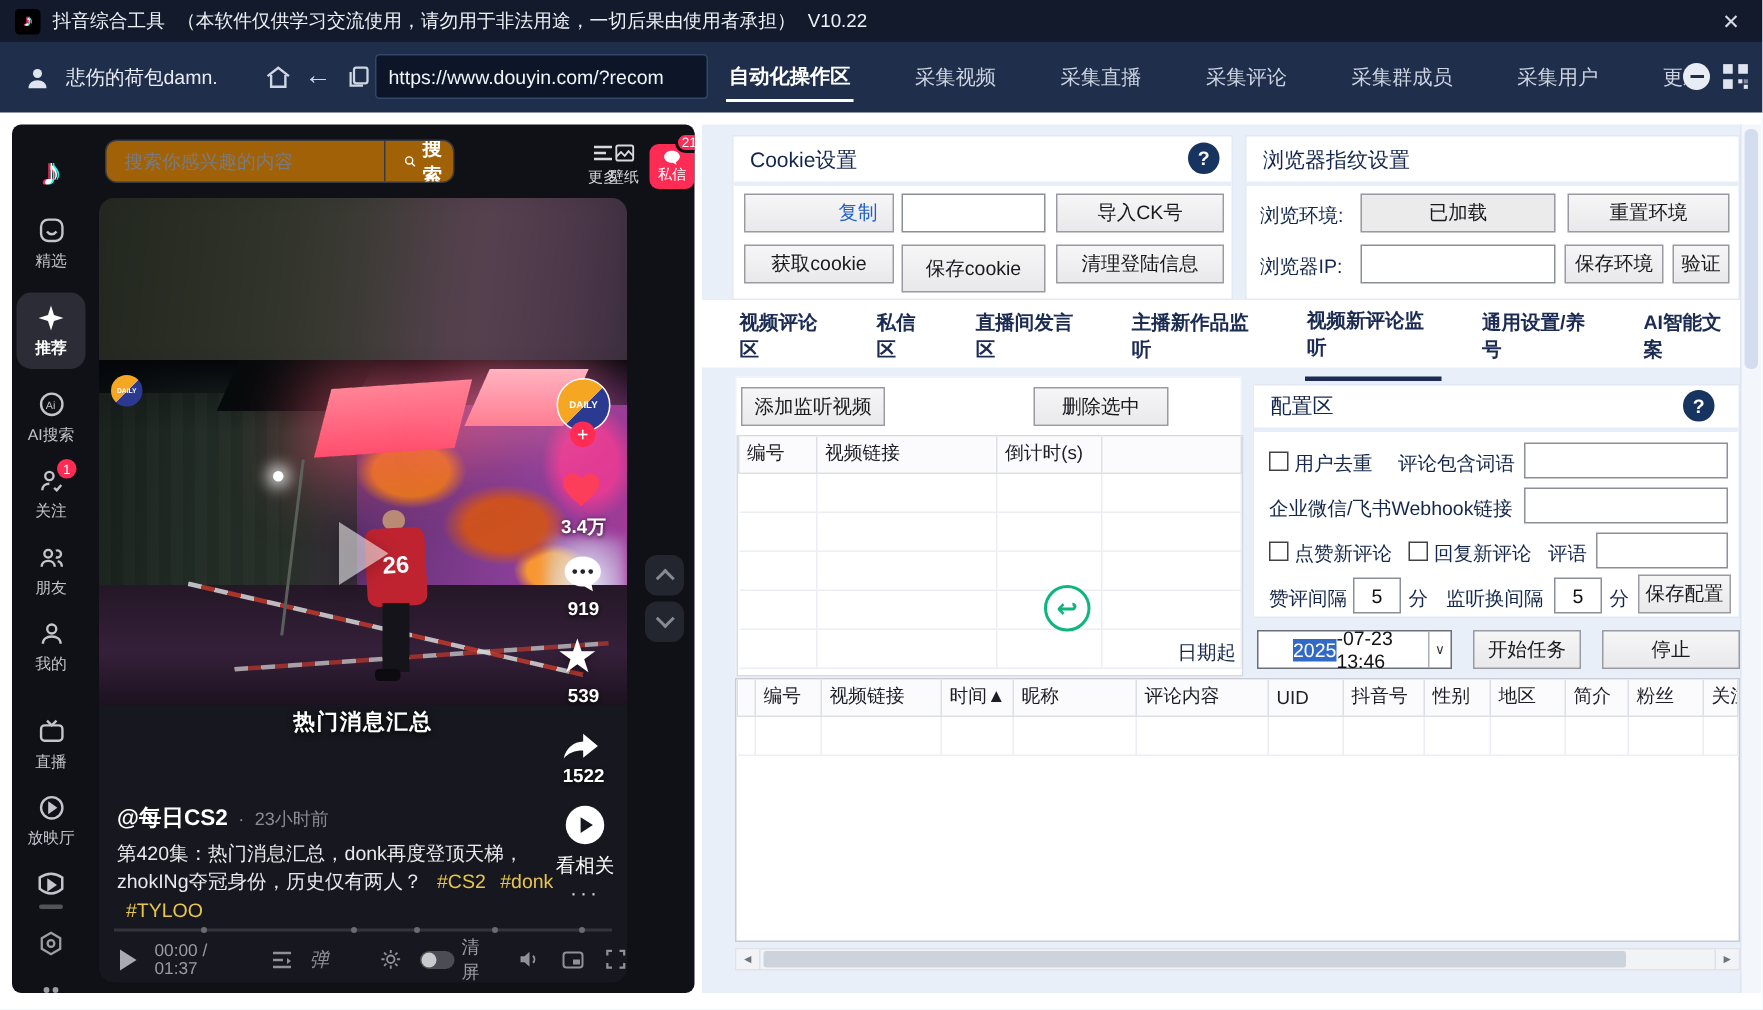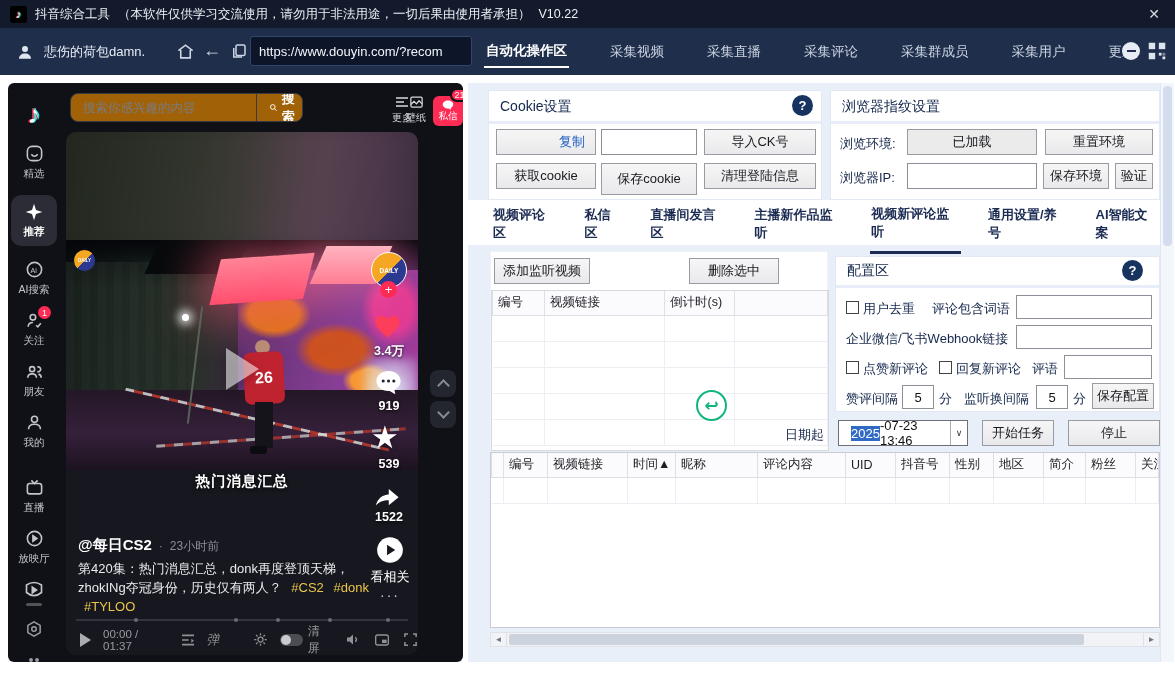--- a/index.html
+++ b/index.html
@@ -521,21 +521,21 @@
       <input class="tin" style="left: 66px; top: 128px; width: 32px; height: 24px; text-align: center;" value="5">
       <span class="flabel" style="left:103px;top:133px">分</span>
       <span class="flabel" style="left:128px;top:133px">监听换间隔</span>
       <input class="tin" style="left: 200px; top: 128px; width: 32px; height: 24px; text-align: center;" value="5">
       <span class="flabel" style="left:237px;top:133px">分</span>
       <button class="btn" style="left:256px;top:126px;width:62px;height:26px">保存配置</button>
     </div>
 
     <span class="flabel" style="left:317px;top:343px">日期起</span>
     <div class="a" style="left:370px;top:337px;width:130px;height:26px;background:#fff;border:1px solid #6b6f78;display:flex;align-items:center;font-size:13px;color:#111">
-      <span style="margin-left:12px;background:#316ac5;color:#fff">2025</span>
+      <span style="margin-left:23px;background:#316ac5;color:#fff">2025</span>
       <span>-07-23 13:46</span>
       <span style="margin-left:auto;width:18px;height:24px;border-left:1px solid #aab0ba;display:flex;align-items:center;justify-content:center;font-size:9px;color:#333">∨</span>
     </div>
     <button class="btn" style="left:514px;top:337px;width:72px;height:26px">开始任务</button>
     <button class="btn" style="left:600px;top:337px;width:92px;height:26px">停止</button>
 
     <div class="a" style="left:22px;top:369px;width:670px;height:176px;border:1px solid #c9ccd4;background:#fff;overflow:hidden">
       <table class="grid">
         <colgroup>
             <col style="width:12px">

